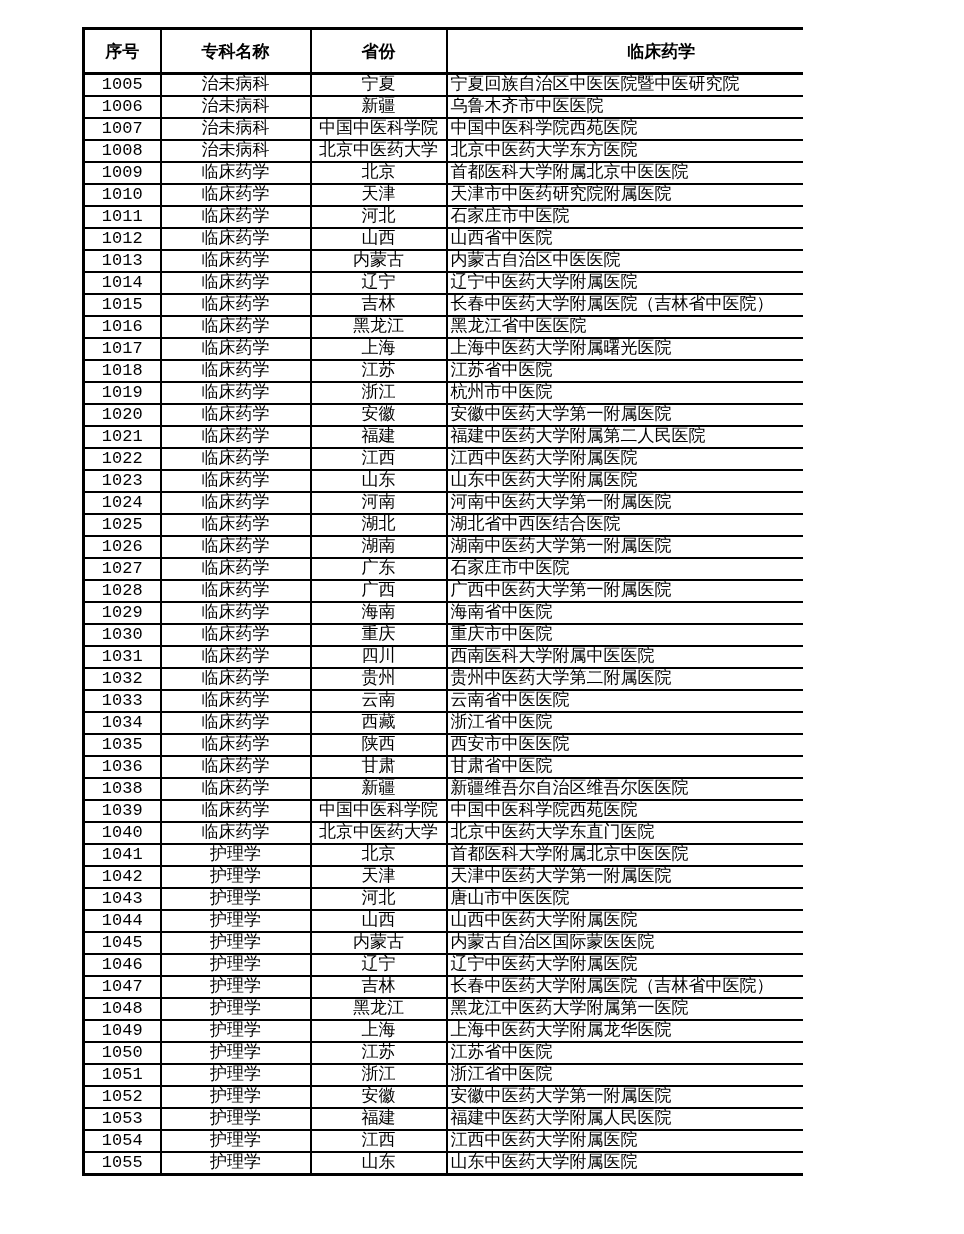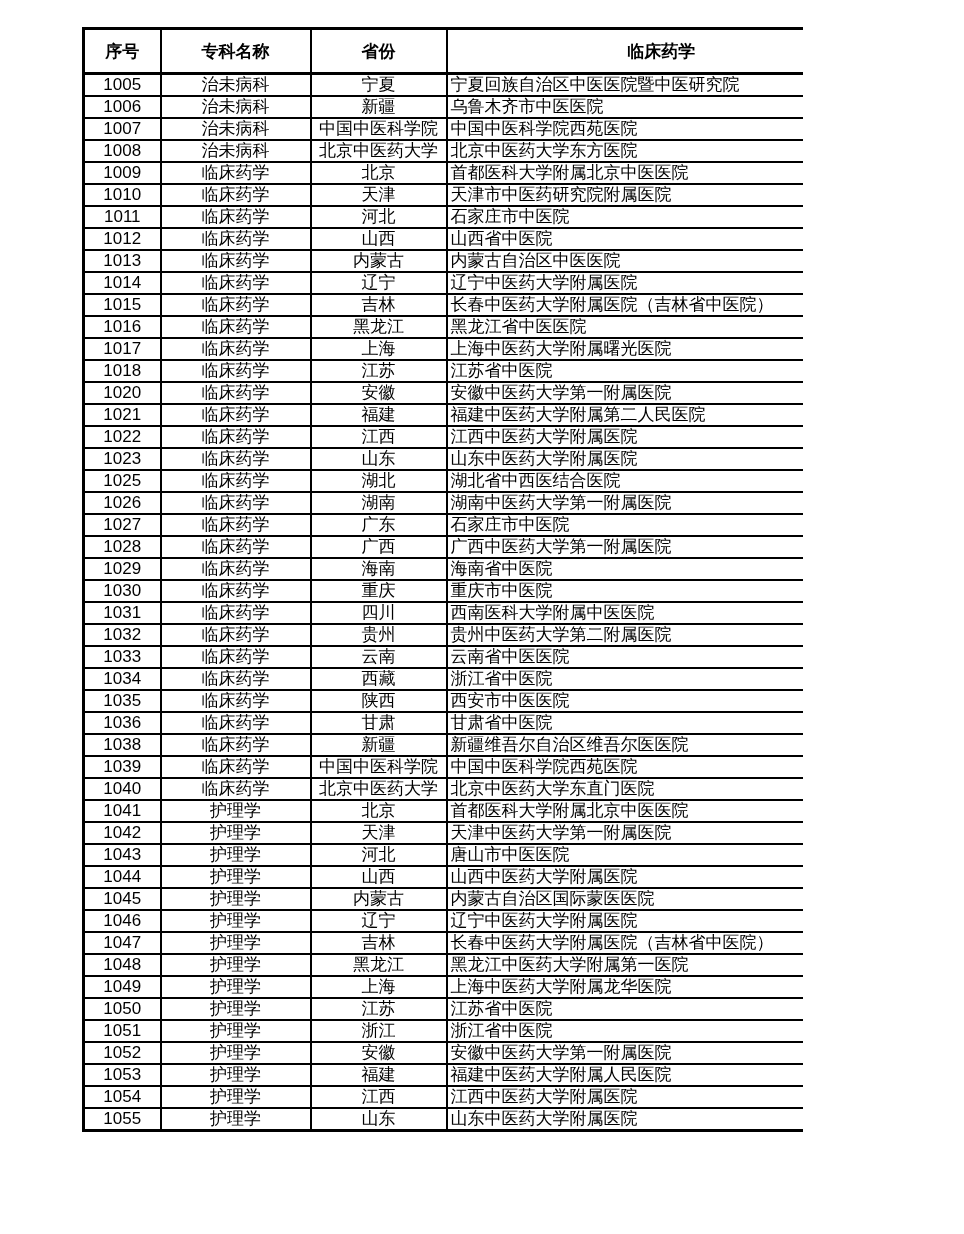--- a/index.html
+++ b/index.html
@@ -5,21 +5,21 @@
   html, body {
     margin: 0;
     padding: 0;
     background: #ffffff;
   }
   .page {
     position: relative;
     width: 803px;
     height: 1234px;
     background: #ffffff;
-    font-family: Liberation Sans, sans-serif;
+    font-family: Liberation Mono, monospace;
     color: #000000;
     overflow: hidden;
   }
   table.hospital-table {
     position: absolute;
     left: 82px;
     top: 27px;
     width: 793px;
     border-collapse: collapse;
     table-layout: fixed;
@@ -153,20 +153,26 @@
       <td class="col-province">上海</td>
       <td class="col-hospital">上海中医药大学附属曙光医院</td>
     </tr>
         <tr>
       <td class="col-index">1018</td>
       <td class="col-specialty">临床药学</td>
       <td class="col-province">江苏</td>
       <td class="col-hospital">江苏省中医院</td>
     </tr>
         <tr>
+      <td class="col-index">1019</td>
+      <td class="col-specialty">临床药学</td>
+      <td class="col-province">浙江</td>
+      <td class="col-hospital">杭州市中医院</td>
+    </tr>
+        <tr>
       <td class="col-index">1020</td>
       <td class="col-specialty">临床药学</td>
       <td class="col-province">安徽</td>
       <td class="col-hospital">安徽中医药大学第一附属医院</td>
     </tr>
         <tr>
       <td class="col-index">1021</td>
       <td class="col-specialty">临床药学</td>
       <td class="col-province">福建</td>
       <td class="col-hospital">福建中医药大学附属第二人民医院</td>
@@ -175,20 +181,26 @@
       <td class="col-index">1022</td>
       <td class="col-specialty">临床药学</td>
       <td class="col-province">江西</td>
       <td class="col-hospital">江西中医药大学附属医院</td>
     </tr>
         <tr>
       <td class="col-index">1023</td>
       <td class="col-specialty">临床药学</td>
       <td class="col-province">山东</td>
       <td class="col-hospital">山东中医药大学附属医院</td>
+    </tr>
+        <tr>
+      <td class="col-index">1024</td>
+      <td class="col-specialty">临床药学</td>
+      <td class="col-province">河南</td>
+      <td class="col-hospital">河南中医药大学第一附属医院</td>
     </tr>
         <tr>
       <td class="col-index">1025</td>
       <td class="col-specialty">临床药学</td>
       <td class="col-province">湖北</td>
       <td class="col-hospital">湖北省中西医结合医院</td>
     </tr>
         <tr>
       <td class="col-index">1026</td>
       <td class="col-specialty">临床药学</td>

